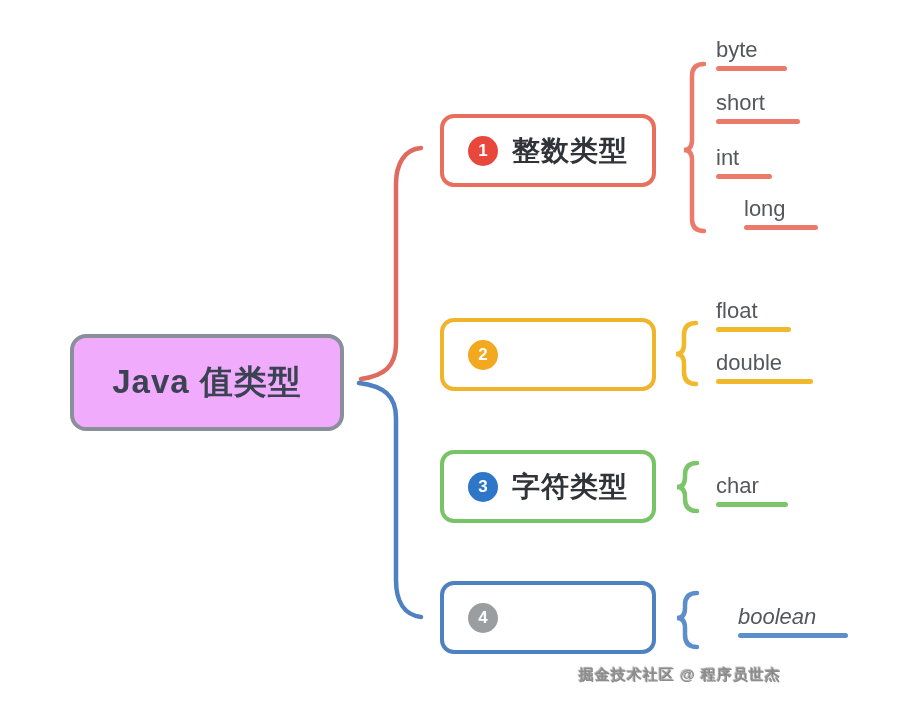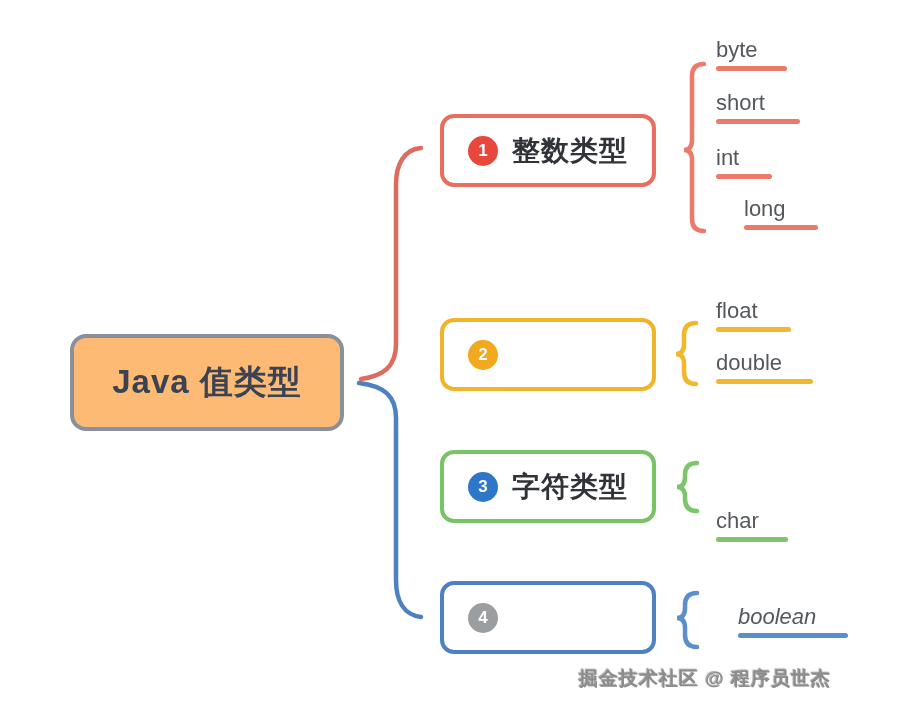--- a/index.html
+++ b/index.html
@@ -5,21 +5,21 @@
   html,body{margin:0;padding:0;background:#ffffff;}
   body{font-family:"Liberation Sans","DejaVu Sans",sans-serif;}
   #canvas{position:relative;width:912px;height:715px;background:#ffffff;overflow:hidden;}
 
   
   #wires{position:absolute;left:0;top:0;width:912px;height:715px;pointer-events:none;}
 
   
   .root-node{
     position:absolute;left:70px;top:334px;width:274px;height:97px;
-    border:4px solid #8A909A;border-radius:16px;background:#fdba74;
+    border:4px solid #8A909A;border-radius:16px;background:#f0abfc;
     display:flex;align-items:center;justify-content:center;box-sizing:border-box;
   }
   .root-node .root-label{
     font-size:33px;font-weight:bold;color:#3B4353;letter-spacing:1px;
   }
 
   
   .branch-box{
     position:absolute;left:440px;width:216px;height:73px;
     border:4px solid;border-radius:14px;background:#fff;box-sizing:border-box;
@@ -49,21 +49,21 @@
   }
   .leaf .leaf-underline{height:5px;border-radius:3px;margin-top:3px;}
   .ul-red{background:#EC7A6B;}
   .ul-yellow{background:#F2B82B;}
   .ul-green{background:#7CC56B;}
   .ul-blue{background:#5C8ECB;}
 
   
   .watermark{
     position:absolute;left:579px;top:666px;width:330px;
-    font-size:19px;font-weight:bold;letter-spacing:1px;
+    font-size:15px;font-weight:bold;letter-spacing:1px;
     color:#8c8c8c;
     text-shadow:-1px -1px 1px rgba(40,40,40,0.45), 1px 1px 1px rgba(255,255,255,0.95);
     white-space:nowrap;
   }
 </style>
 </head>
 <body>
 
 <div id="canvas">
 
@@ -123,21 +123,21 @@
 
   <div class="leaf" style="left:716px;top:349px;width:97px;">
     <span class="leaf-label">double</span>
     <div class="leaf-underline ul-yellow"></div>
   </div>
   <div class="leaf" style="left:716px;top:297px;width:75px;">
     <span class="leaf-label">float</span>
     <div class="leaf-underline ul-yellow"></div>
   </div>
 
-  <div class="leaf" style="left:716px;top:472px;width:72px;margin-top:35px;">
+  <div class="leaf" style="left:716px;top:472px;width:72px;">
     <span class="leaf-label">char</span>
     <div class="leaf-underline ul-green"></div>
   </div>
 
   <div class="leaf" style="left:738px;top:603px;width:110px;font-style:italic;">
     <span class="leaf-label">boolean</span>
     <div class="leaf-underline ul-blue"></div>
   </div>
 
   <div class="watermark">掘金技术社区 @ 程序员世杰</div>

